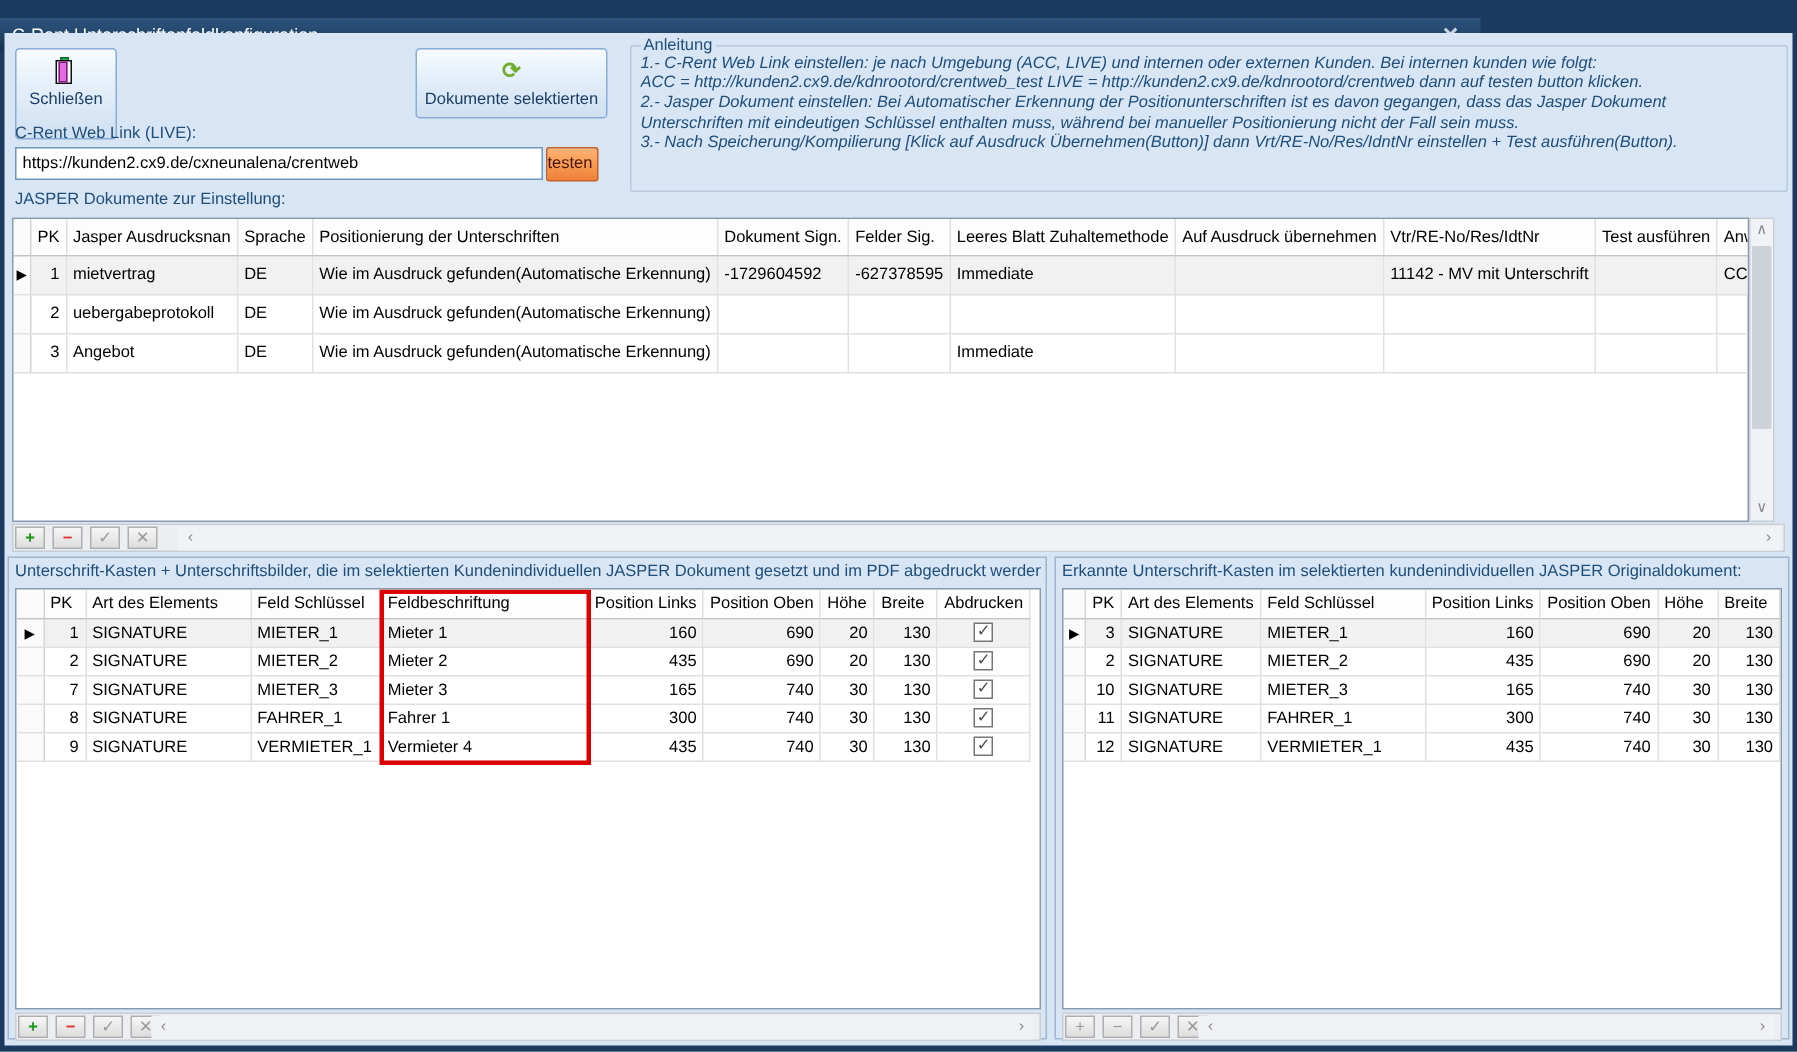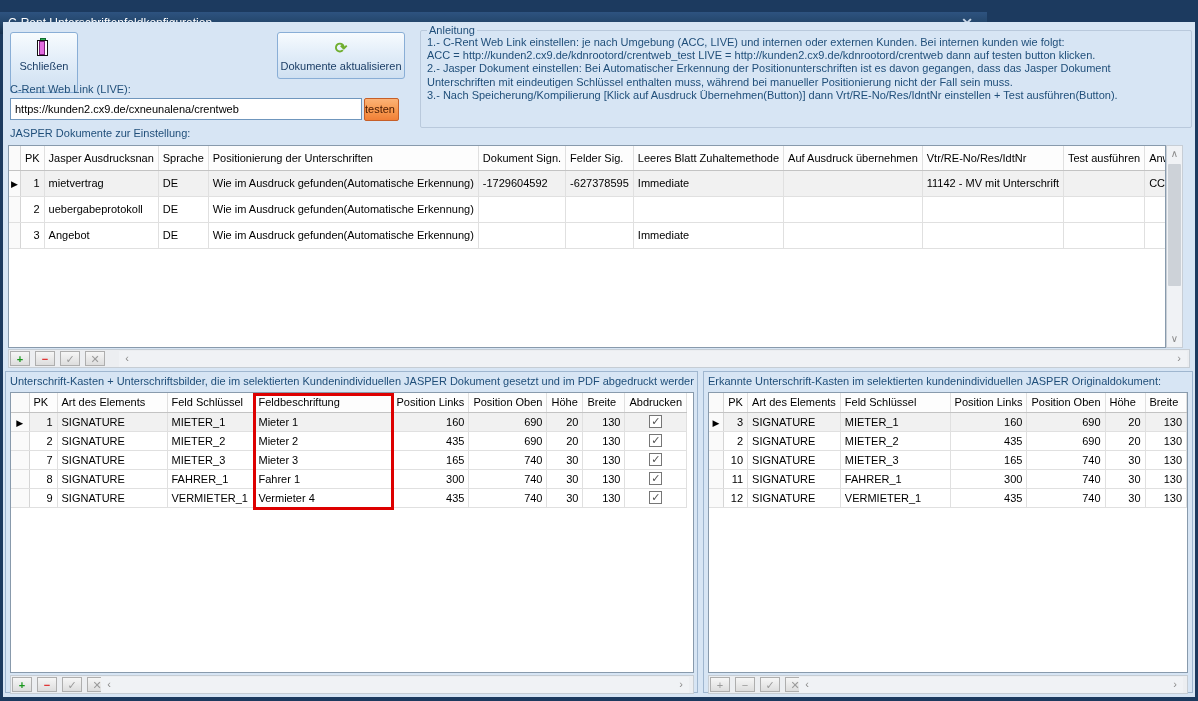--- a/index.html
+++ b/index.html
@@ -25,21 +25,21 @@
   .lbl { position:absolute; color:#1f4e79; white-space:nowrap; }
   .weblink-input { position:absolute; left:7px; top:76px; width:352px; height:22px; border:1px solid #6f96bd;
     background:#fff; font-family:"Liberation Sans",sans-serif; font-size:11px; padding:0 4px; color:#000; }
   .btn-testen { position:absolute; left:361px; top:76px; width:35px; height:23px;
     background:linear-gradient(180deg,#fcb276 0%,#f89b52 50%,#f08038 100%);
     border:1px solid #c65f28; border-radius:2px; color:#471800; font-size:11px; line-height:21px; }
 
   fieldset.anleitung { position:absolute; left:417px; top:2px; width:772px; height:104px;
     border:1px solid #b9c9dc; border-radius:2px; color:#1f4e79; padding:0 6px 2px 6px; }
   fieldset.anleitung legend { font-size:11px; padding:0 2px; margin-left:0; color:#1f4e79; }
-  .anleitung .ln { line-height:13.2px; white-space:nowrap; overflow:hidden; }
+  .anleitung .ln { line-height:13.2px; white-space:nowrap; overflow:hidden;font-style:italic; }
 
   .gridbox { position:absolute; background:#fff; border:1px solid #889aac; overflow:hidden; }
   table.grid { border-collapse:collapse; table-layout:fixed; }
   table.grid th, table.grid td { border-right:1px solid #e0e0e0; border-bottom:1px solid #e0e0e0;
     font-weight:normal; text-align:left; padding:0 4px; white-space:nowrap; overflow:hidden; font-size:11px; color:#000; }
   table.grid thead th { background:#fdfdfd; border-bottom:1px solid #c3c3c3; }
   table.grid .ind { background:#fafafa; border-right:1px solid #d5d5d5; padding:0 2px; text-align:center; }
   table.grid tr.sel td { background:#f1f1f1; }
   table.grid tr.sel td.ind { background:#fafafa; }
   table.grid .a-r { text-align:right; }
@@ -83,21 +83,21 @@
     <div class="btn-big" style="left:7px;top:10px;width:68px;height:61px;">
       <span class="ico door-ico">
           <span class="top"></span>
           <span class="frame"></span>
           <span class="leaf"></span>
         </span>
       <span>Schließen</span>
     </div>
     <div class="btn-big" style="left:274px;top:10px;width:128px;height:47px;">
       <span class="ico refresh-ico">⟳</span>
-      <span>Dokumente aktualisieren</span>
+      <span>Dokumente selektierten</span>
     </div>
 
     <div class="lbl" style="left:7px;top:61px;">C-Rent Web Link (LIVE):</div>
     <input class="weblink-input" type="text" value="https://kunden2.cx9.de/cxneunalena/crentweb" style="">
     <div class="btn-testen">testen</div>
 
     <fieldset class="anleitung">
       <legend>Anleitung</legend>
       <div class="ln">1.- C-Rent Web Link einstellen: je nach Umgebung (ACC, LIVE) und internen oder externen Kunden. Bei internen kunden wie folgt:</div>
       <div class="ln">ACC = http://kunden2.cx9.de/kdnrootord/crentweb_test LIVE = http://kunden2.cx9.de/kdnrootord/crentweb dann auf testen button klicken.</div>

